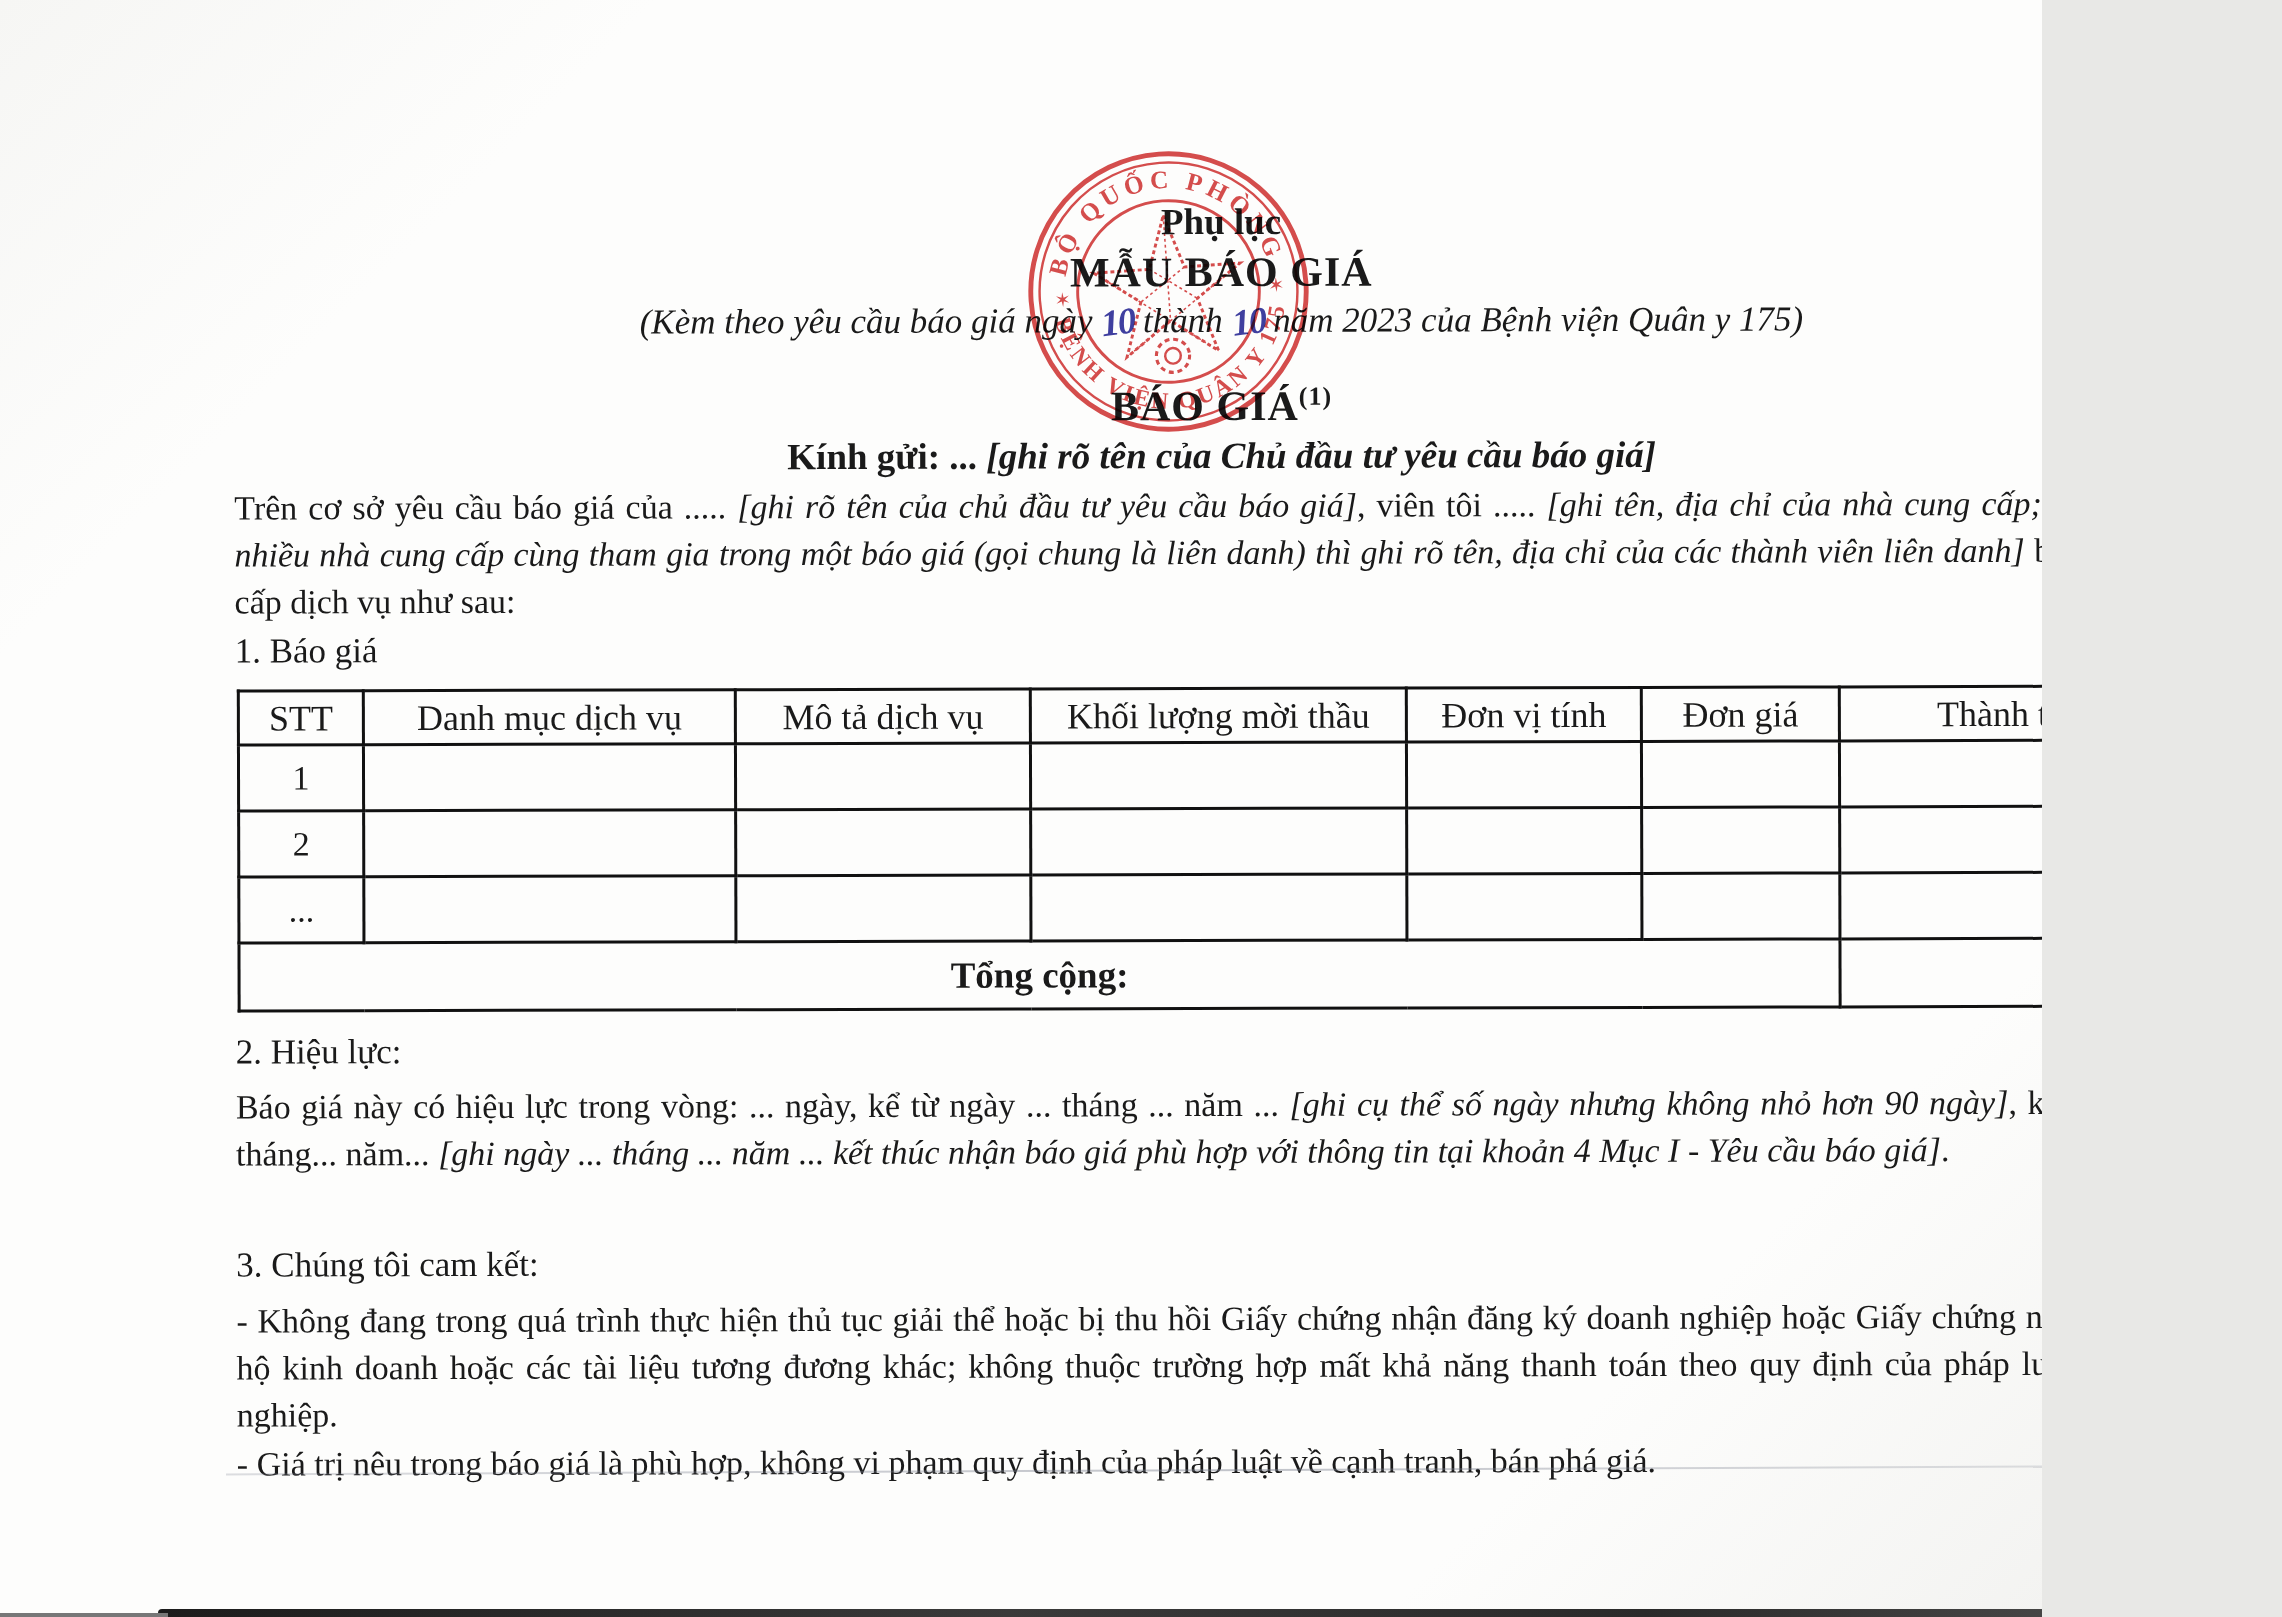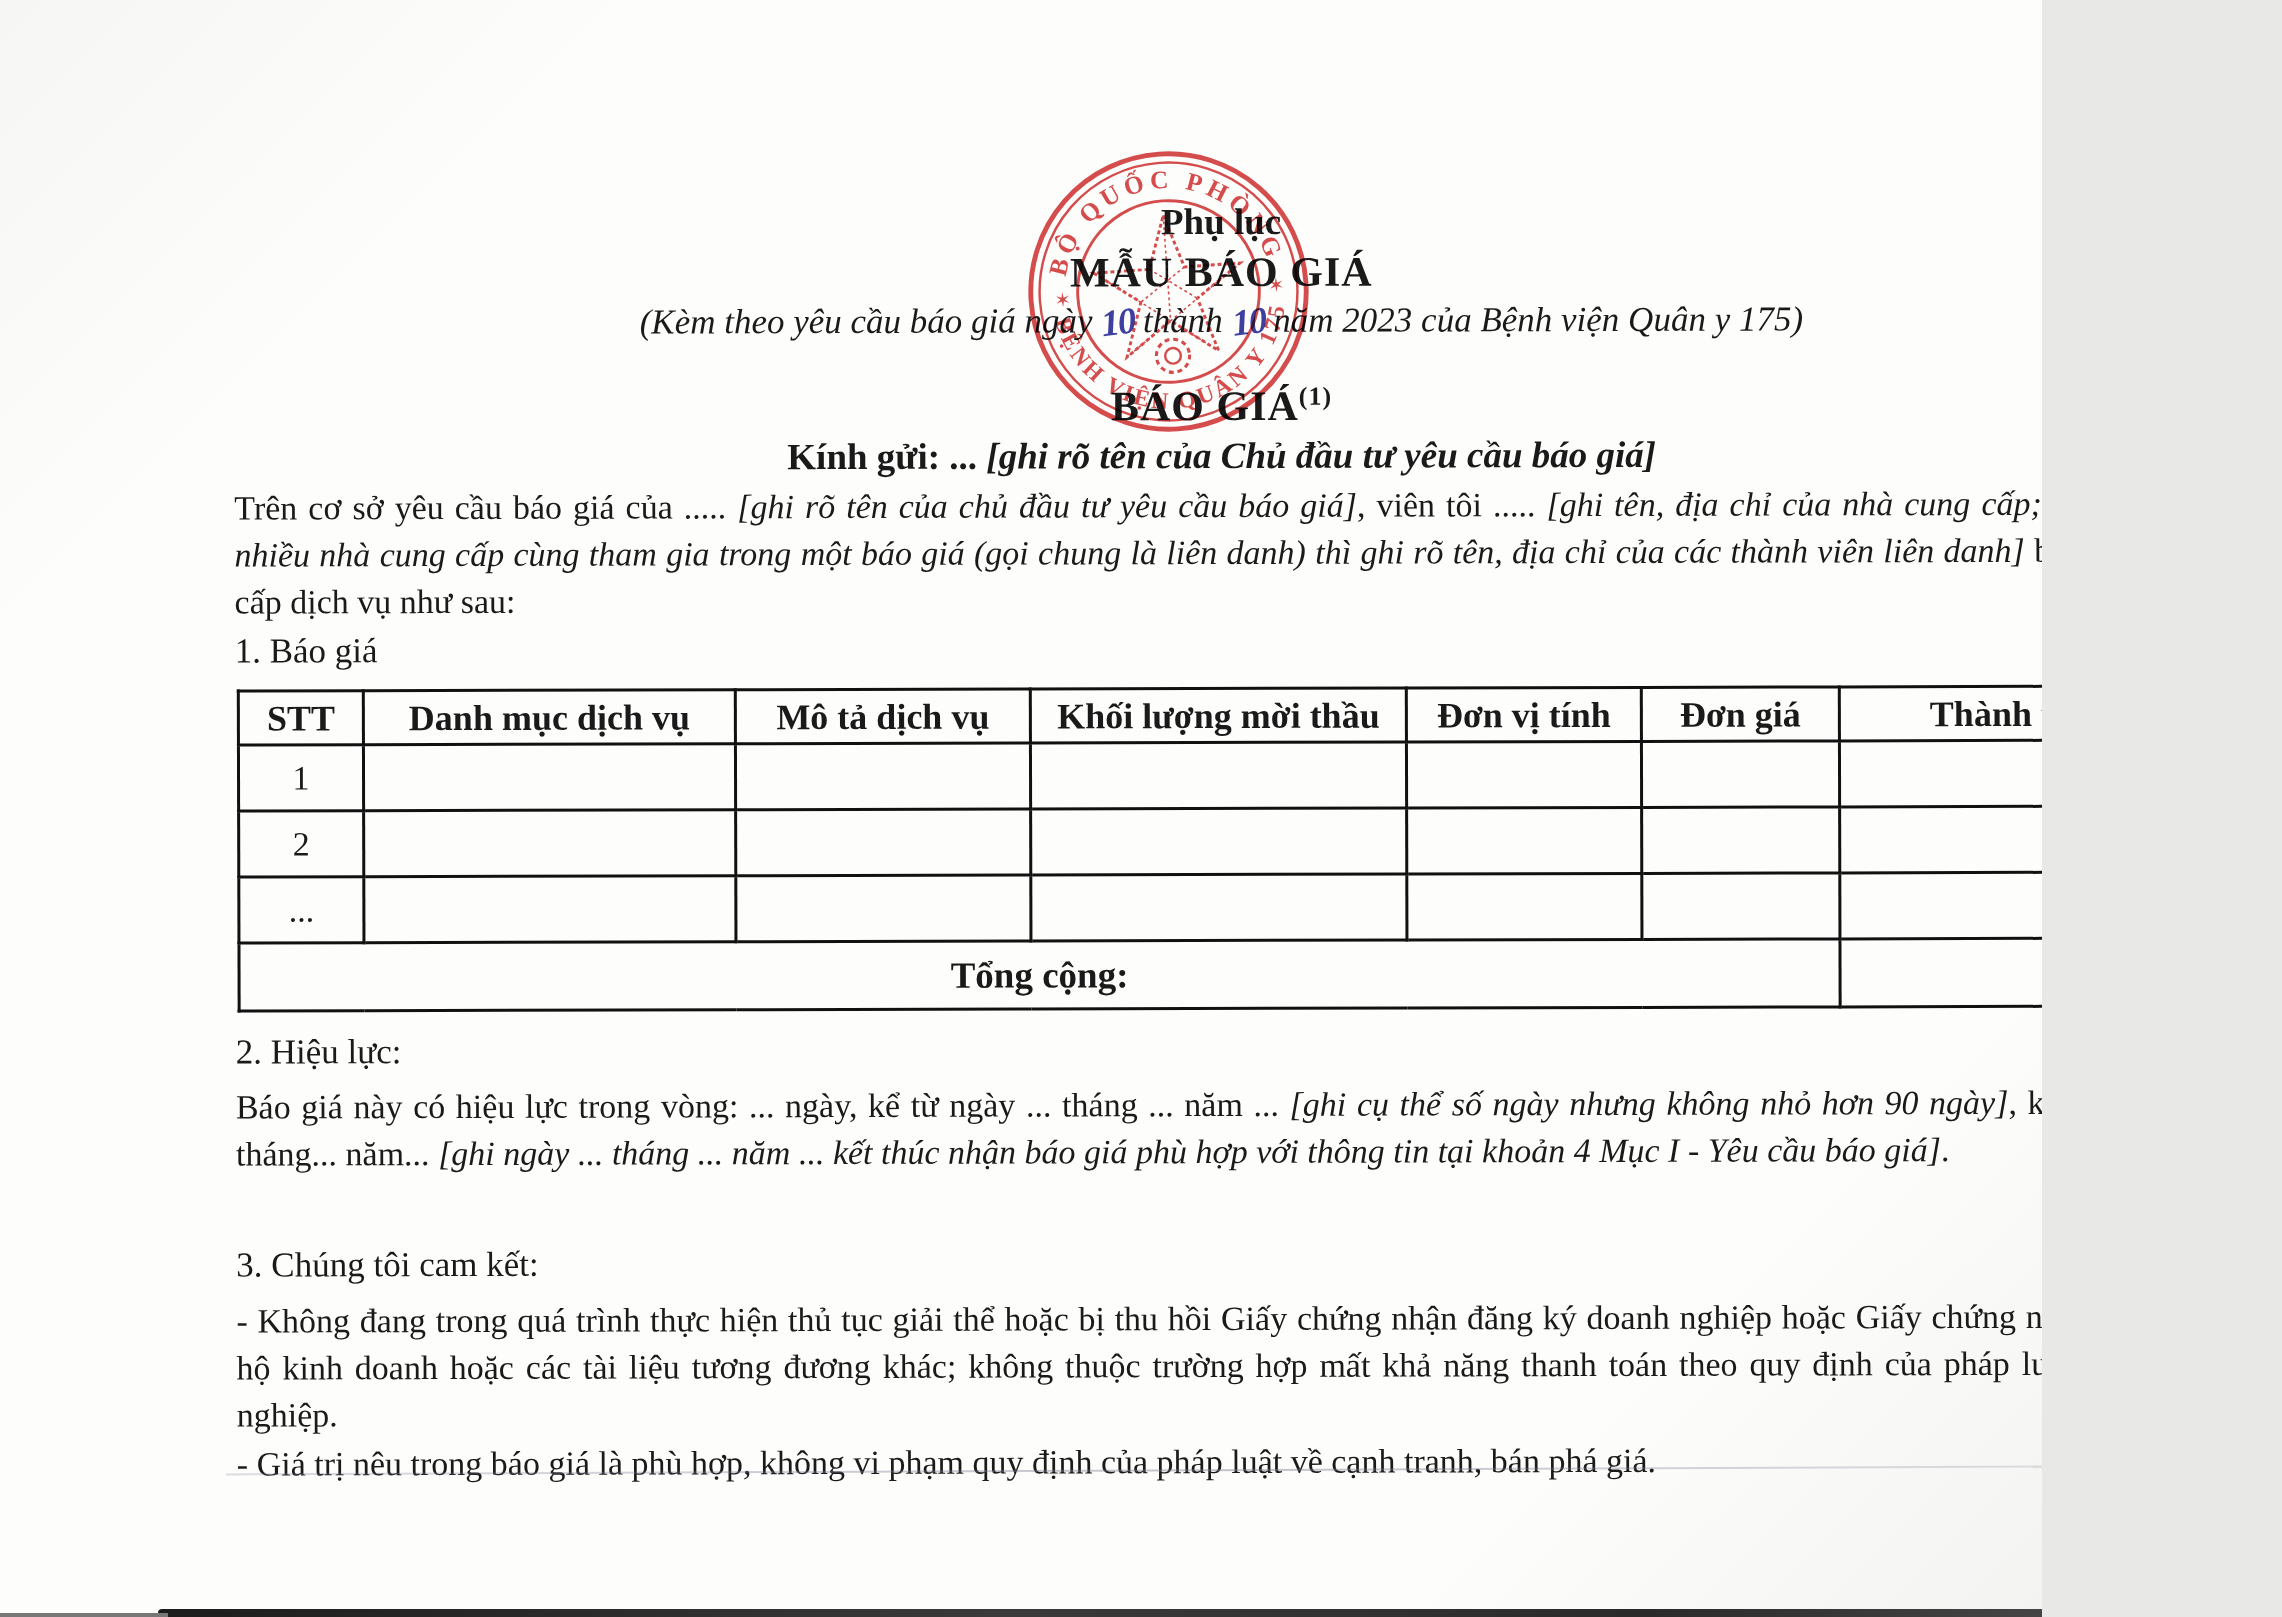--- a/index.html
+++ b/index.html
@@ -42,21 +42,21 @@
     position:absolute;top:687px;left:2px;
     border-collapse:collapse;table-layout:fixed;
     width:1951px;
   }
   .quote-table td,.quote-table th{
     border:3px solid #111;
     padding:0 8px;
     font-size:36px;
     overflow:hidden;
   }
-  .quote-table th{font-weight:bold;height:51px;}
+  .quote-table th{font-weight:normal;height:51px;}
   .quote-table td{text-align:center;}
   .row-body td{height:63px;font-size:34px;}
   .row-footer td{height:65px;font-weight:bold;font-size:37px;}
 
   .s2-heading{top:1030px;left:0;font-size:35px;font-family:Liberation Serif, serif;}
   .s2-para{top:1081px;left:0;width:100%;}
   .s3-heading{top:1243px;left:0;font-size:35px;text-align:right;}
   .s3-b1{top:1295px;left:0;width:100%;}
   .s3-b2{top:1438px;left:0;width:100%;}
   .page-num{top:1487px;left:1911px;font-size:34px;}

